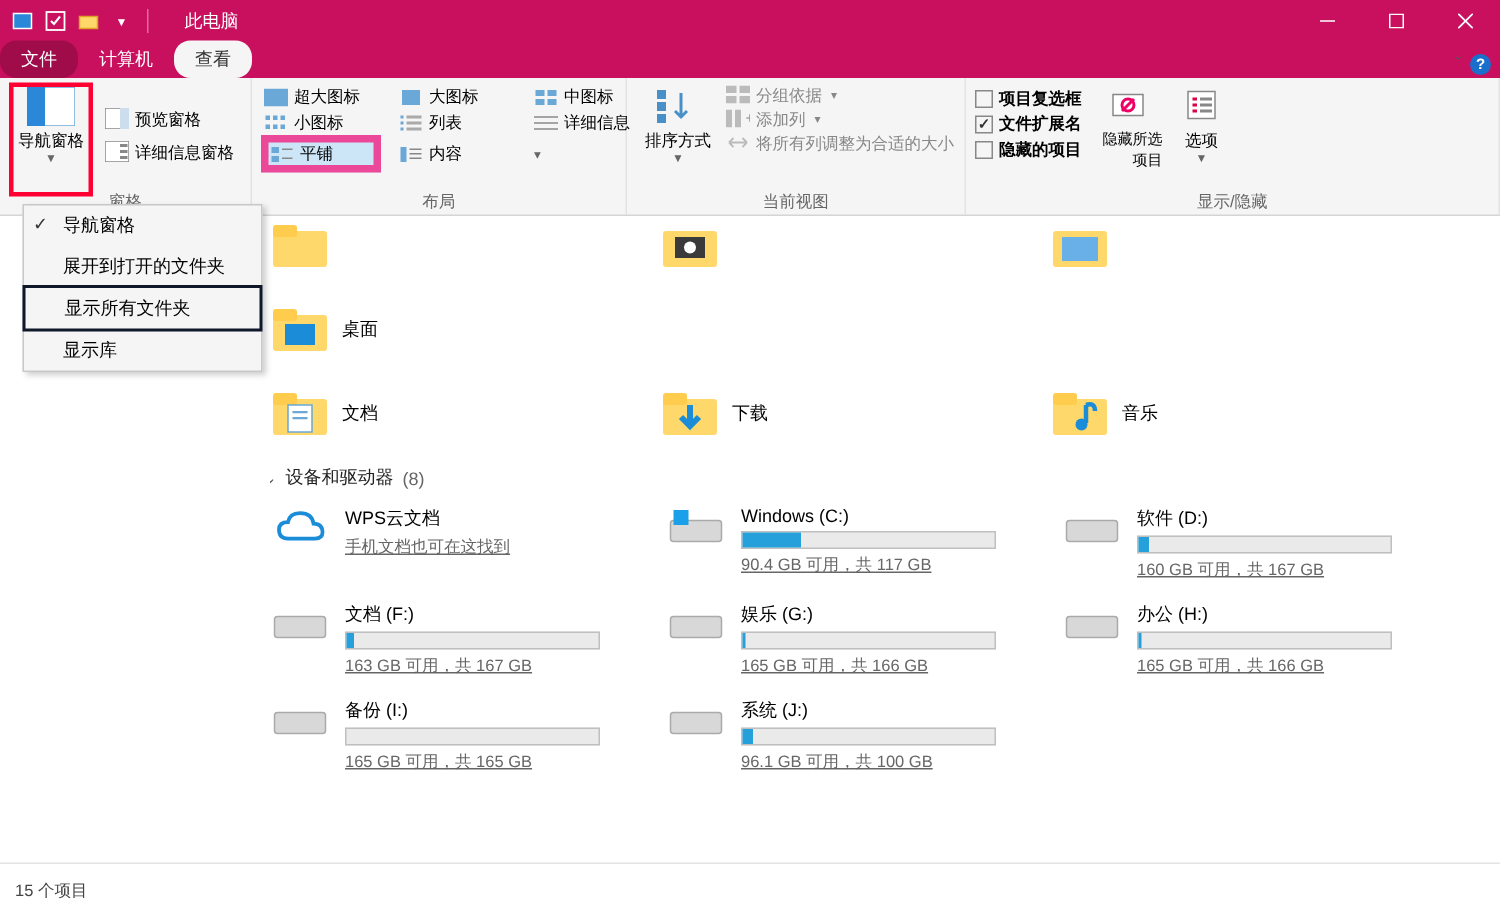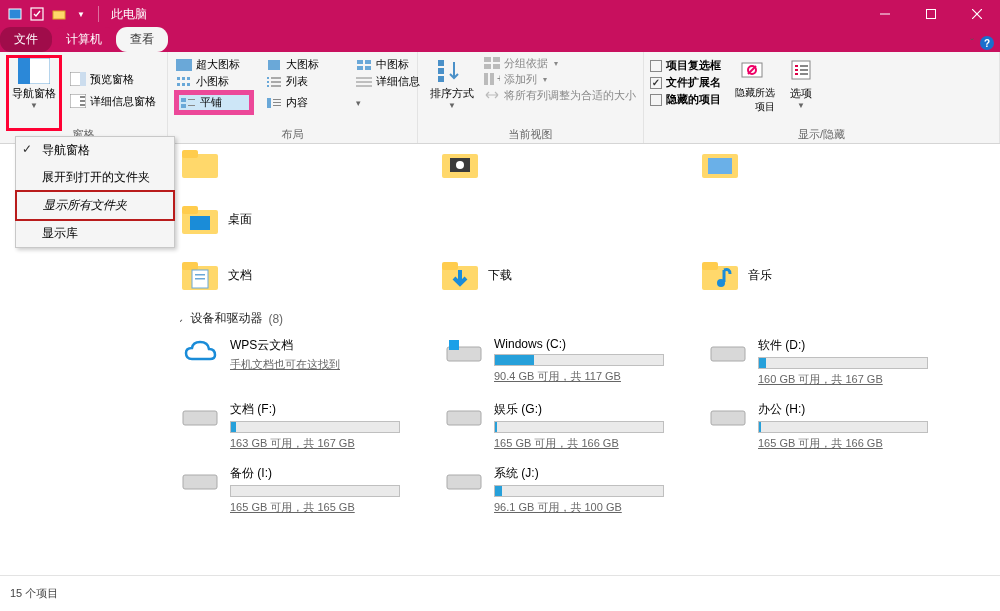--- a/index.html
+++ b/index.html
@@ -3,21 +3,21 @@
 <meta charset="utf-8">
 <style>
 * { margin: 0; padding: 0; box-sizing: border-box; font-family: "Microsoft YaHei", "Segoe UI", sans-serif; }
 body { width: 1000px; height: 611px; background: #fff; overflow: hidden; font-size: 12px; position: relative; }
 
 
 .titlebar { height: 28px; background: #c8105e; display: flex; align-items: center; color: #fff; position: relative; }
 .titlebar .qat { display: flex; align-items: center; gap: 4px; padding: 0 6px; }
 .titlebar .qat-icon { width: 18px; height: 18px; display: flex; align-items: center; justify-content: center; }
 .titlebar .qat-sep { width: 1px; height: 16px; background: rgba(255,255,255,0.4); margin: 0 4px; }
-.titlebar .title { margin-left: 4px; font-size: 12px; }
+.titlebar .title { margin-left: 16px; font-size: 12px; }
 .titlebar .winctrls { position: absolute; right: 0; top: 0; display: flex; }
 .titlebar .winbtn { width: 46px; height: 28px; display: flex; align-items: center; justify-content: center; color: #fff; cursor: pointer; }
 
 
 .tabs { height: 24px; background: #c8105e; display: flex; align-items: flex-end; position: relative; }
 .tab { padding: 4px 14px; font-size: 12px; color: #fff; cursor: pointer; background: #c8105e; border-radius: 11px; }
 .tab.file { background: #a00c4a; color:#fff; }
 .tab.active { background: #f5f5f5; color: #333; }
 .tabs .help { position: absolute; right: 6px; bottom: 2px; display: flex; gap: 6px; align-items: center; color: #0066cc; font-size:11px;}
 .help-icon { width:14px; height:14px; border-radius:50%; background:#1a6fcc; color:#fff; display:flex; align-items:center; justify-content:center; font-size:10px; font-weight:bold;}
@@ -56,21 +56,21 @@
 
 .sh-col { display:flex; flex-direction:column; gap:2px; padding-top:4px;font-weight:bold; }
 .sh-row { display:flex; align-items:center; gap:4px; font-size:11px; cursor:pointer;}
 .sh-chk { width:12px; height:12px; border:1px solid #888; display:flex; align-items:center; justify-content:center; font-size:10px; color:#333;}
 .sh-btns { display:flex; gap:2px; padding-left:6px;}
 
 
 .dropdown { position: absolute; left: 15px; top: 136px; width: 160px; background: #f5f5f5; border: 1px solid #c8c8c8; box-shadow: 2px 2px 4px rgba(0,0,0,0.2); z-index: 40; }
 .dropdown .dd-item { padding: 5px 8px 5px 26px; font-size: 12px; cursor: pointer; position: relative; }
 .dropdown .dd-check { position: absolute; left: 6px; top: 5px; color: #333; }
-.dd-highlight { border: 2px solid #b91c1c; margin: -1px; font-style: italic; }
+.dd-highlight { border: 2px solid #0f172a; margin: -1px; }
 
 
 .content { position: absolute; left: 180px; top: 150px; right: 12px; bottom: 22px; overflow: hidden; }
 .folder-row { display: flex; flex-wrap: wrap; gap: 40px 60px; }
 .folder-item { display: flex; align-items: center; gap: 8px; width: 200px; cursor:pointer; }
 .folder-icon { width: 40px; height: 34px; position: relative; }
 .folder-name { font-size: 12px; }
 
 .section-header { display:flex; align-items:center; gap:6px; margin: 18px 0 10px -4px; color:#222; font-size:12px; cursor:pointer;}
 .section-header .chev { color:#555; font-size:10px;}

